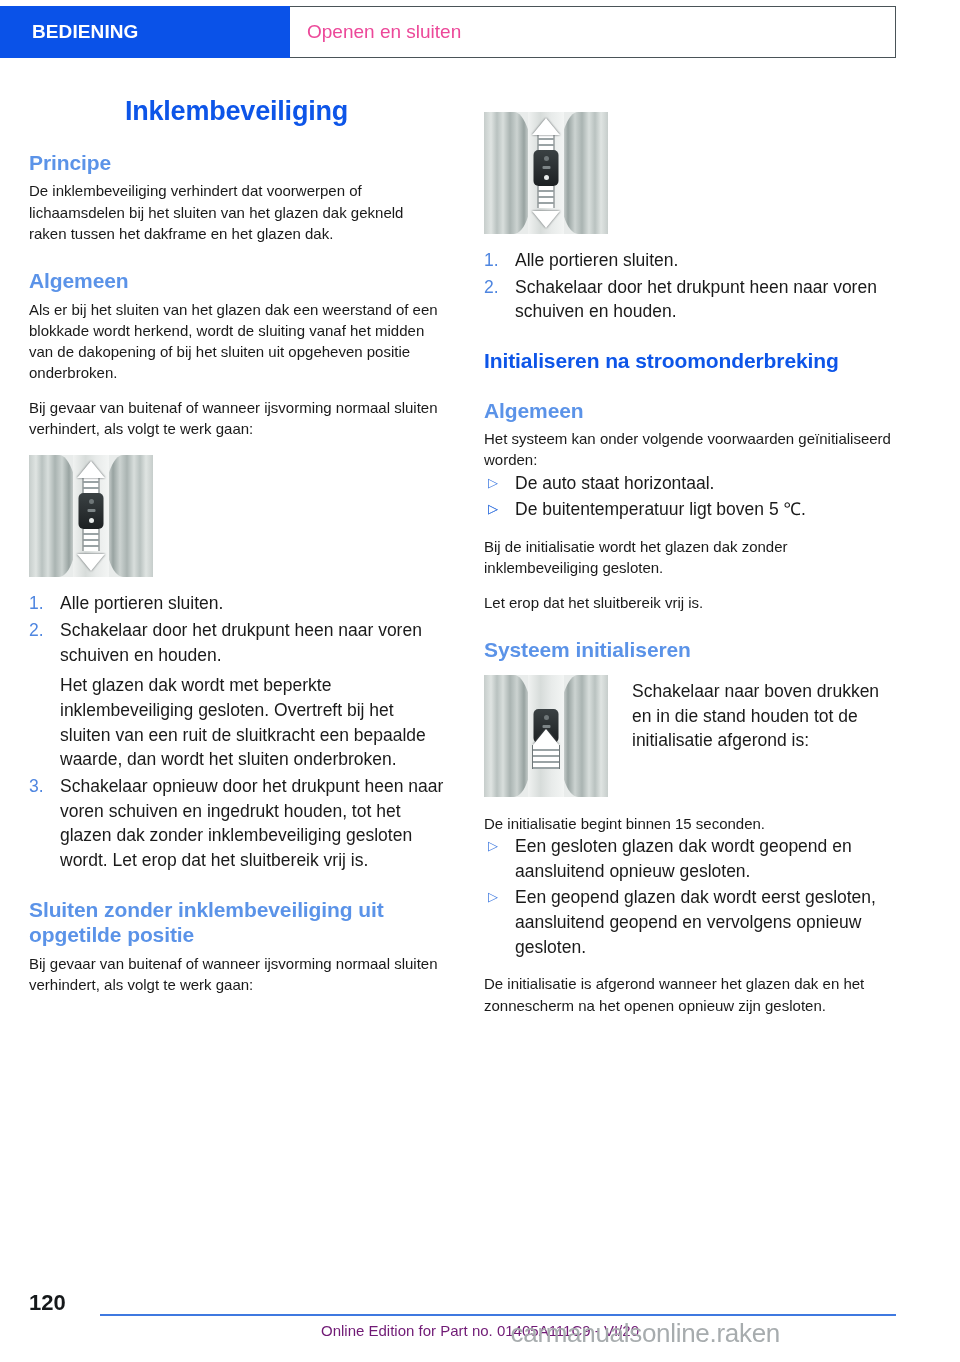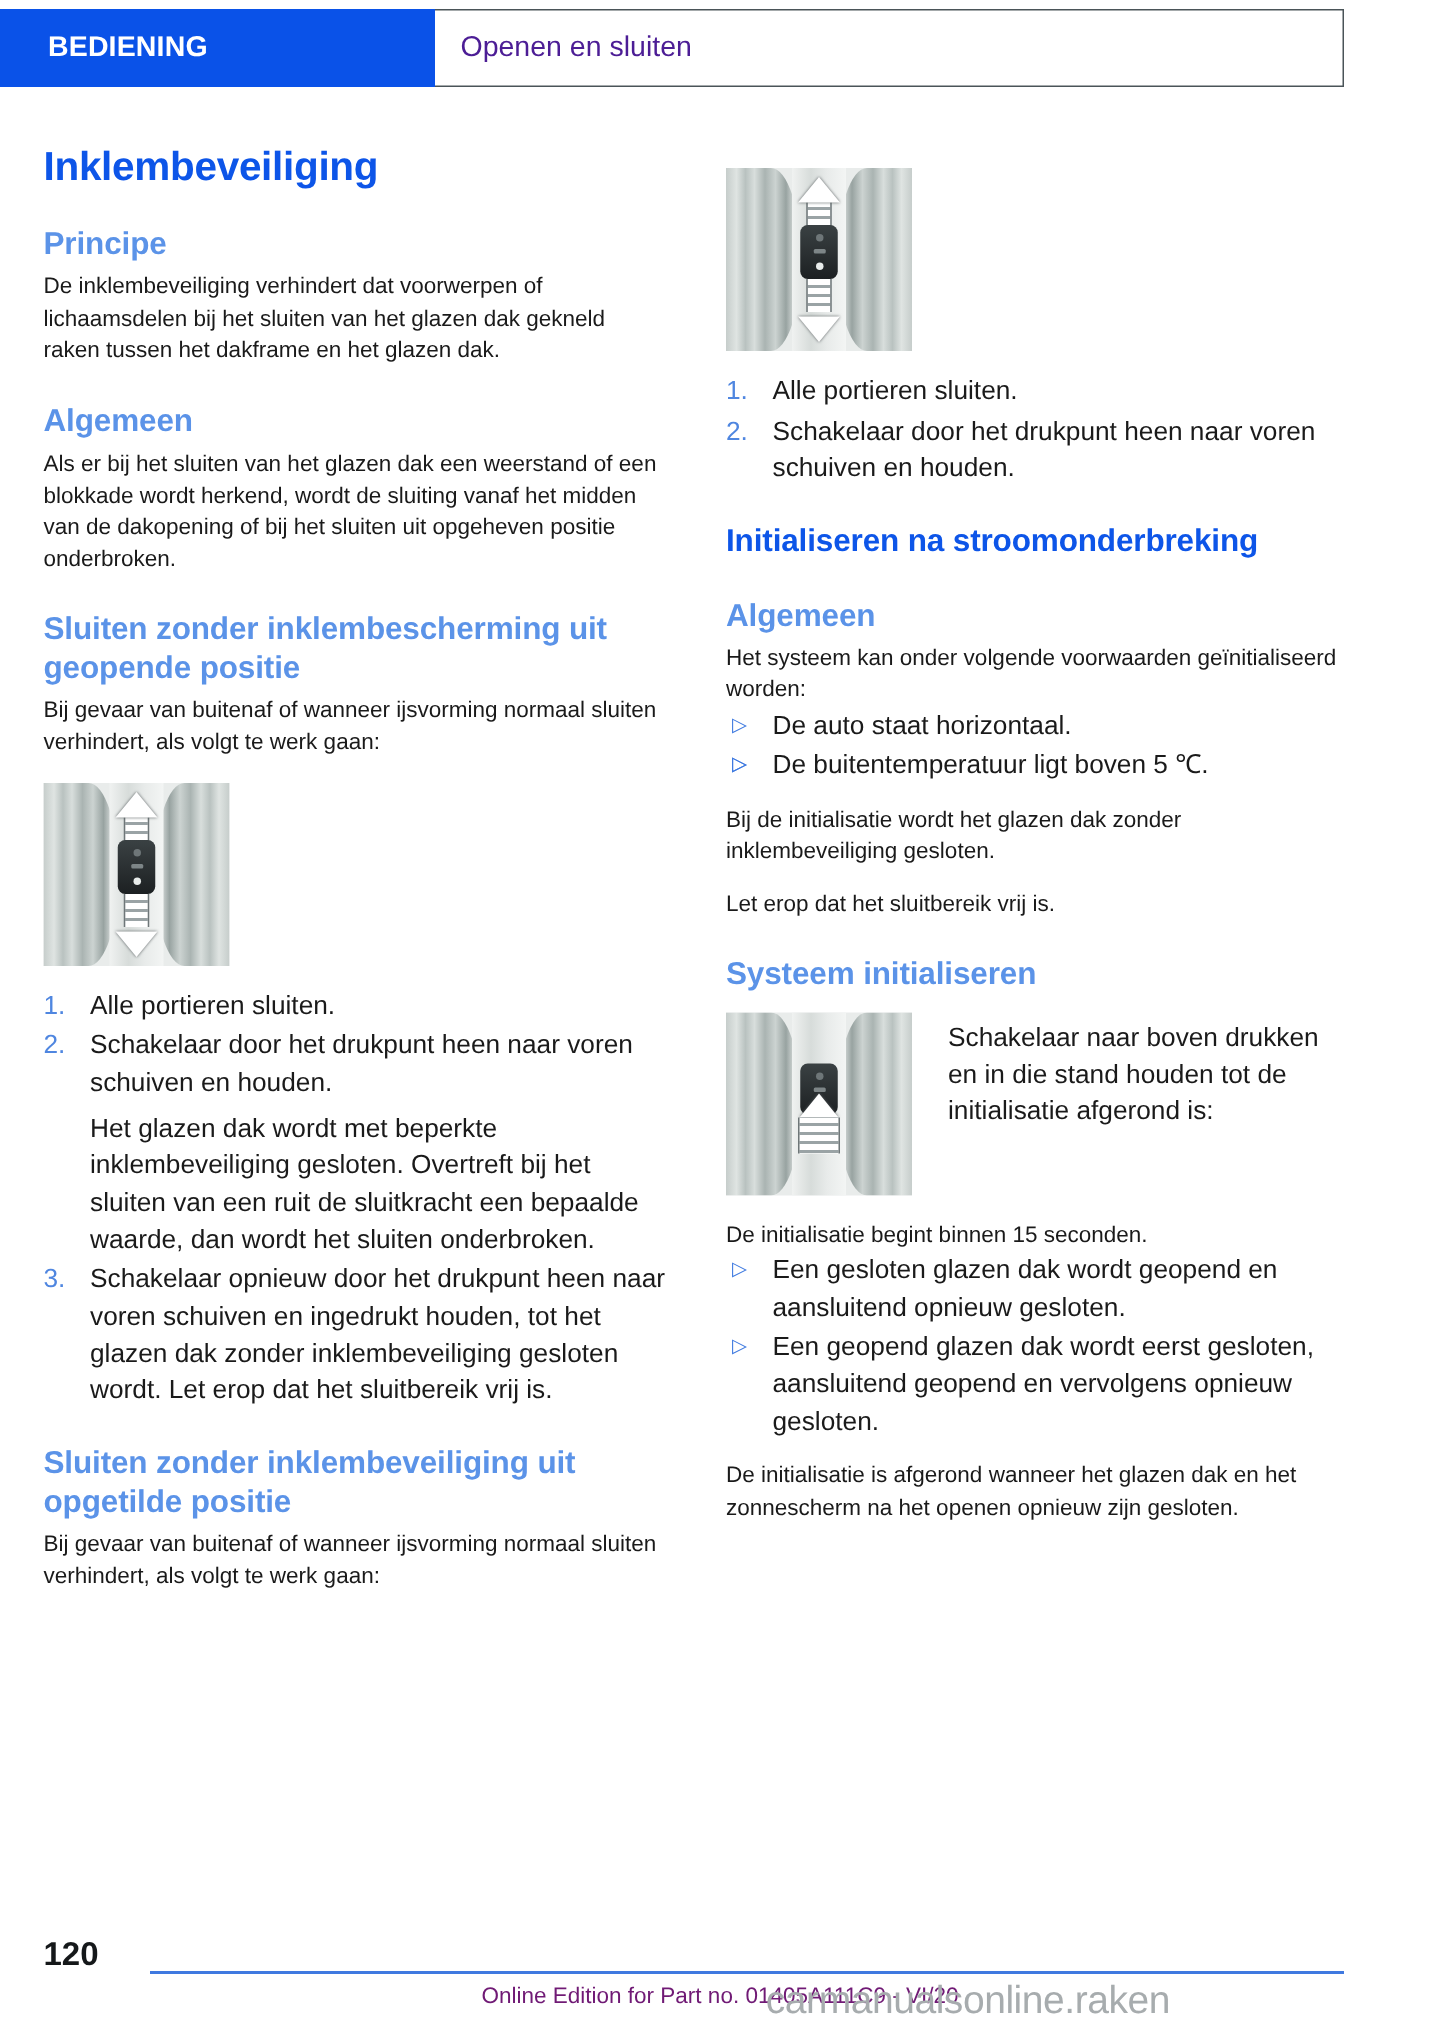--- a/index.html
+++ b/index.html
@@ -44,21 +44,21 @@
     flex: 1;
     border: 1.5px solid #4a5458;
     border-left: none;
     background: #ffffff;
     display: flex;
     align-items: center;
     box-sizing: border-box;
     padding-left: 17px;
   }
   .header-section-label {
-    color: #4c1d95;
+    color: #ec4899;
     font-size: 19px;
   }
 
   
   .page-body {
     position: absolute;
     left: 0;
     top: 96px;
     width: 960px;
     height: 1180px;
@@ -72,20 +72,21 @@
   .col-right { left: 484px; }
 
   
   h1.doc-title {
     margin: 0 0 22px 0;
     font-size: 27px;
     font-weight: bold;
     color: #0d55e8;
     line-height: 1.18;
     letter-spacing: -0.2px;
+    text-align: center;
   }
   h2.doc-sub {
     margin: 0 0 5px 0;
     font-size: 21px;
     font-weight: bold;
     color: #0d55e8;
     line-height: 1.22;
     letter-spacing: -0.1px;
   }
   h2.doc-sub.light {
@@ -312,21 +313,20 @@
   <div class="col col-left">
 
     <h1 class="doc-title">Inklembeveiliging</h1>
 
     <h2 class="doc-sub light">Principe</h2>
     <p class="doc-p">De inklembeveiliging verhindert dat voorwerpen of lichaamsdelen bij het sluiten van het glazen dak gekneld raken tussen het dakframe en het glazen dak.</p>
 
     <h2 class="doc-sub light spaced">Algemeen</h2>
     <p class="doc-p">Als er bij het sluiten van het glazen dak een weerstand of een blokkade wordt herkend, wordt de sluiting vanaf het midden van de dakopening of bij het sluiten uit opgeheven positie onderbroken.</p>
 
-    <h2 class="doc-sub light spaced">Sluiten zonder inklembescherming uit geopende positie</h2>
     <p class="doc-p tight">Bij gevaar van buitenaf of wanneer ijsvorming normaal sluiten verhindert, als volgt te werk gaan:</p>
 
     <div class="illus">
       <div class="wall left"></div>
       <div class="wall right"></div>
       <div class="channel"></div>
       <div class="track up"></div>
       <div class="track down"></div>
       <div class="switch">
         <span class="sw-dot d1"></span>

